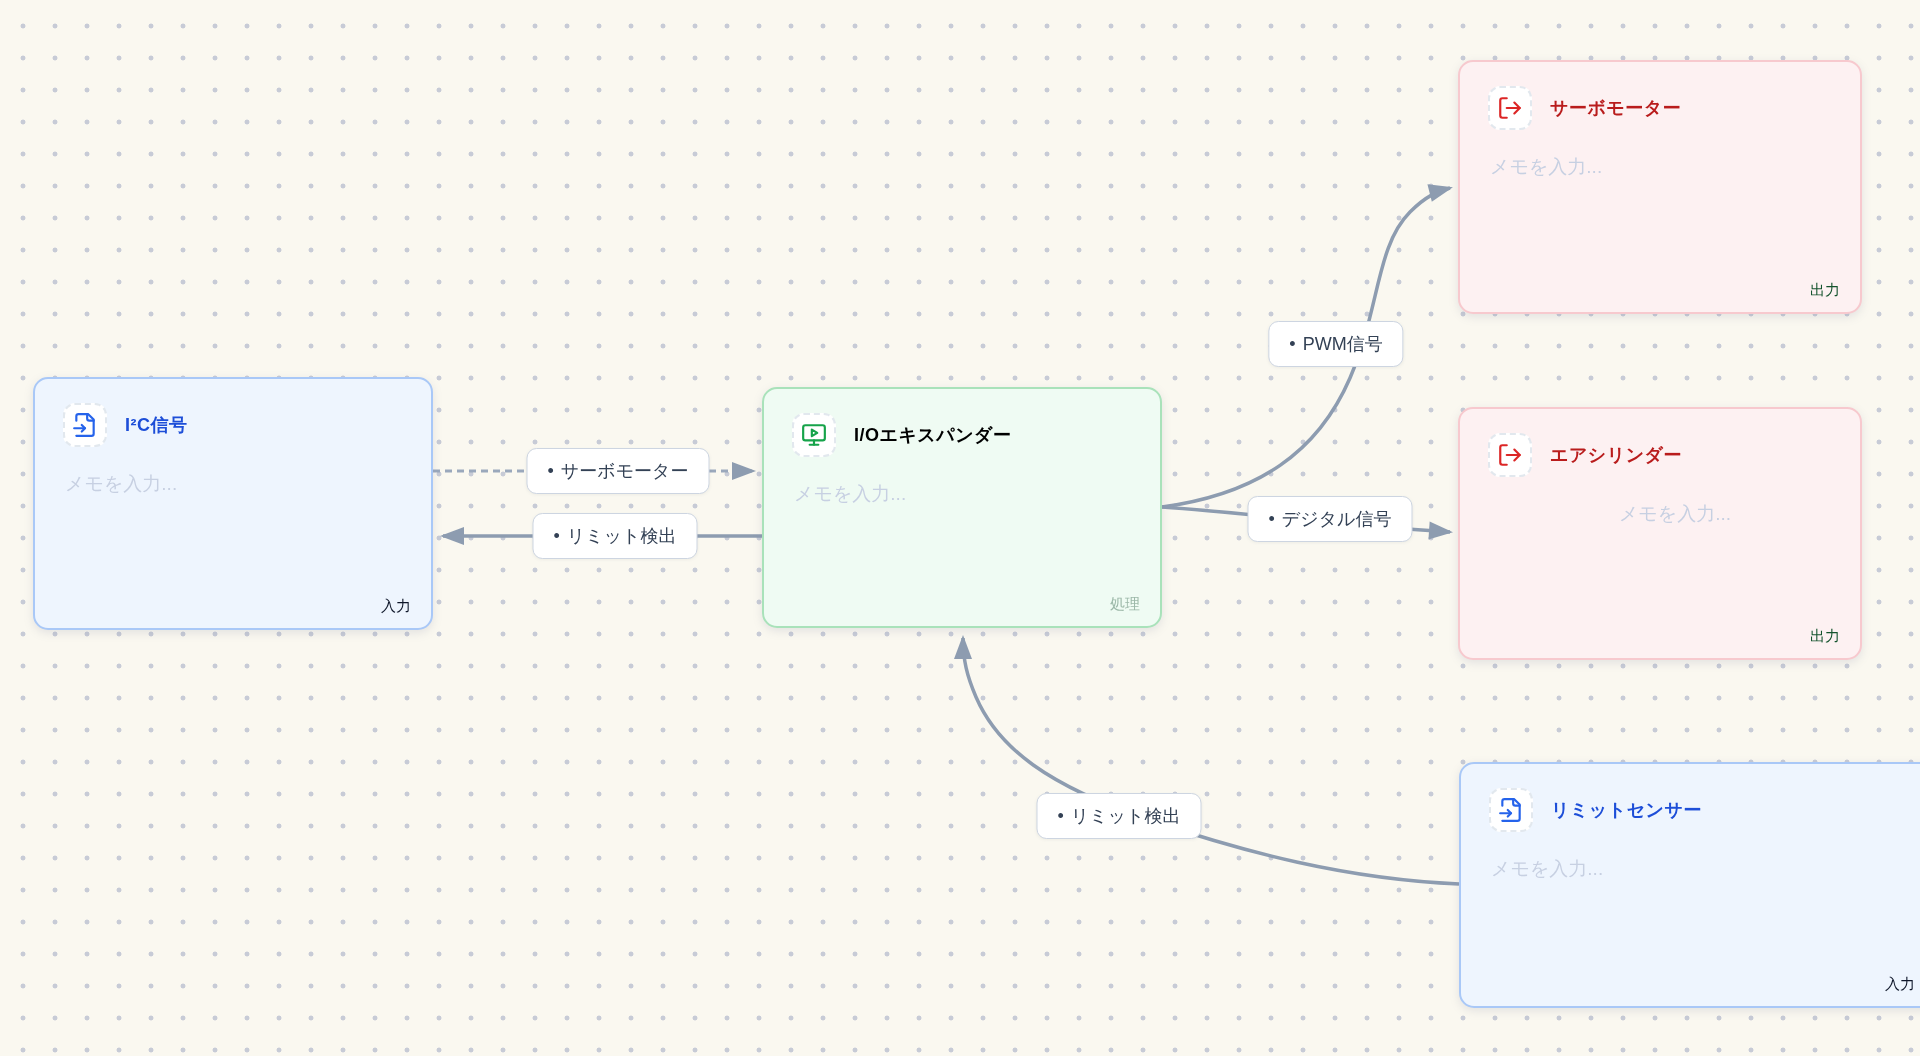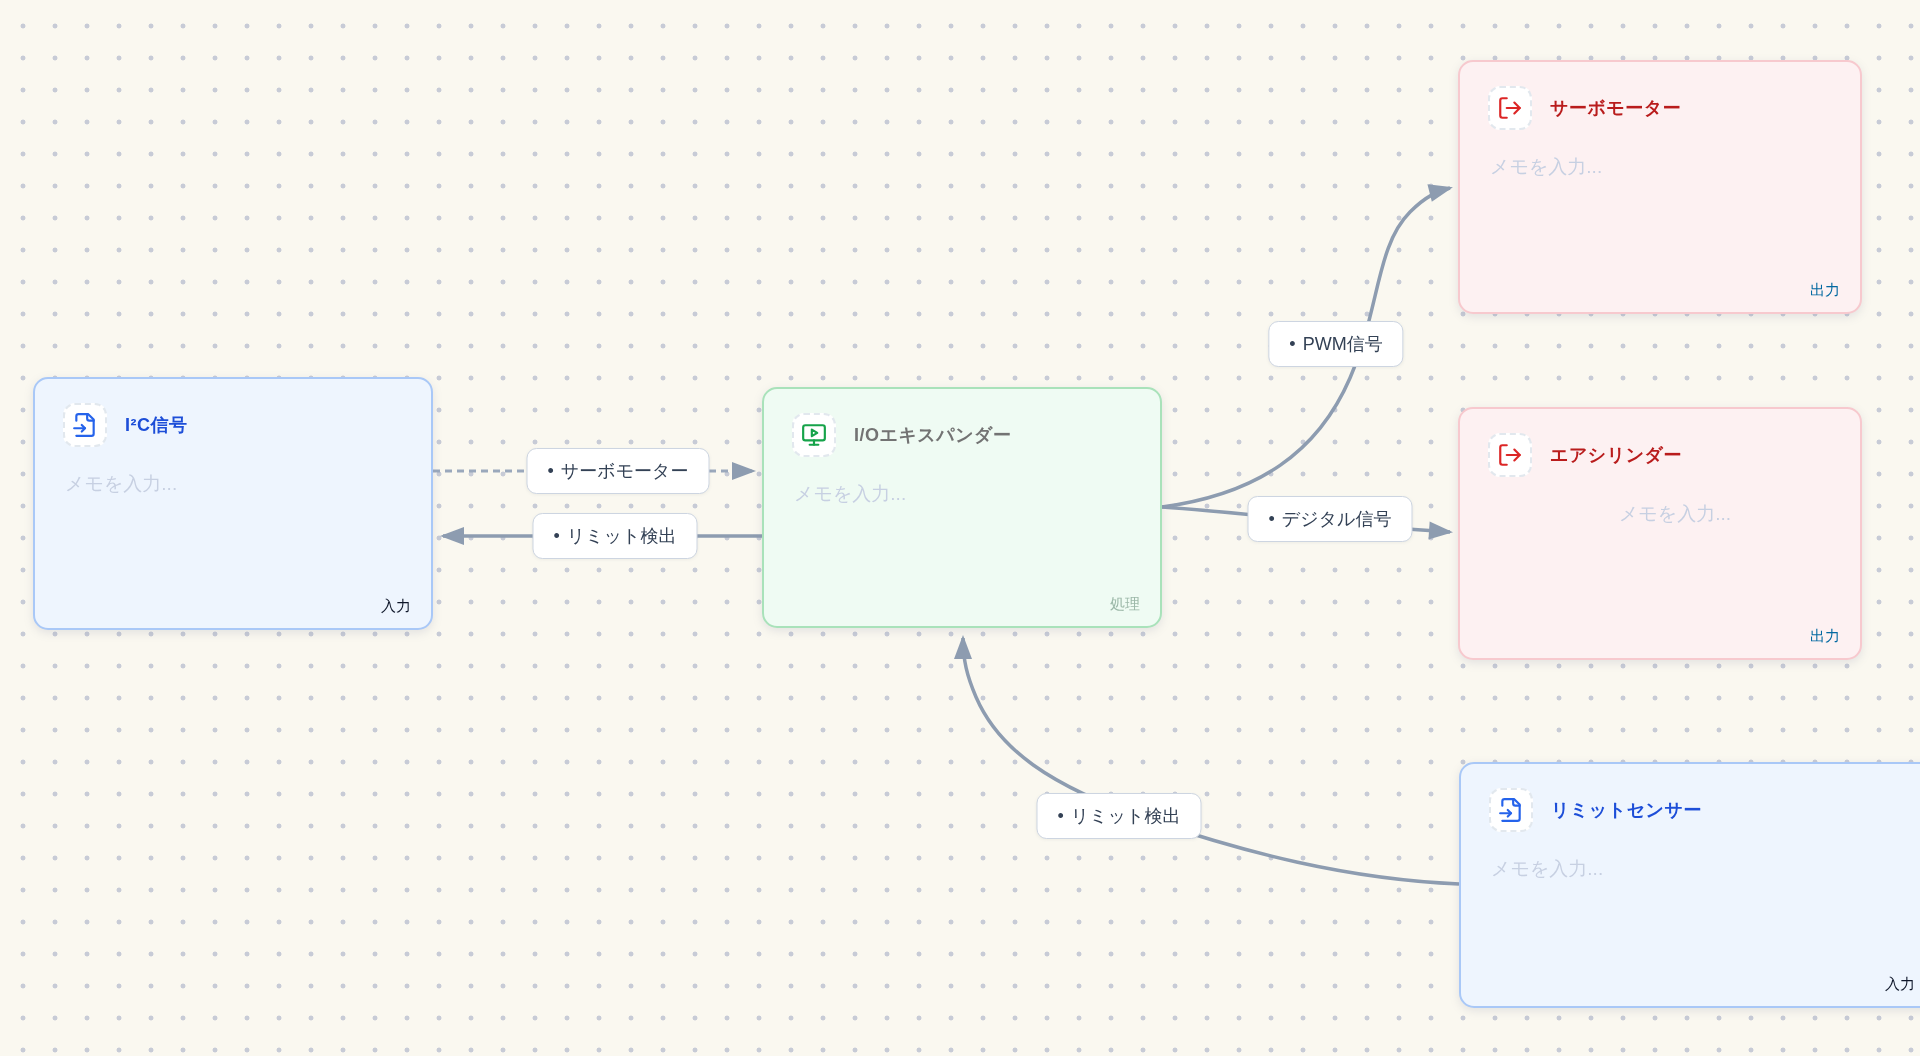--- a/index.html
+++ b/index.html
@@ -38,27 +38,27 @@
     width:44px;height:44px;border-radius:12px;background:#ffffff;
     border:2px dashed rgba(203,213,225,.55);box-sizing:border-box;
     display:flex;align-items:center;justify-content:center;flex:0 0 auto;
   }
   .icon-box svg{width:26px;height:26px;fill:none;stroke-width:2;stroke-linecap:round;stroke-linejoin:round;}
   .blue  .icon-box svg{stroke:#2563eb;}
   .green .icon-box svg{stroke:#16a34a;}
   .red   .icon-box svg{stroke:#dc2626;}
   .node-title{font-size:18px;font-weight:bold;letter-spacing:.5px;}
   .blue  .node-title{color:#1d4ed8;text-align:center;}
-  .green .node-title{color:#737373;}
+  .green .node-title{color:#000000;}
   .red   .node-title{color:#b91c1c;}
   .node-memo{margin:24px 0 0 30px;font-size:19px;color:#c7d0e2;}
   .node-badge{position:absolute;right:20px;bottom:12px;font-size:15px;}
   .blue  .node-badge{color:#0f172a;}
   .green .node-badge{color:#9cb8a8;}
-  .red   .node-badge{color:#0369a1;font-family:Liberation Mono, monospace;}
+  .red   .node-badge{color:#14532d;font-family:Liberation Mono, monospace;}
   
   .edge-label{
     position:absolute;z-index:3;transform:translate(-50%,-50%);
     background:#ffffff;border:1px solid #cdd5e1;border-radius:10px;
     padding:10px 20px;font-size:18px;color:#334155;white-space:nowrap;
     box-shadow:0 1px 3px rgba(90,100,120,.08);
   }
   .edge-label .bullet{margin-right:7px;}
   #l1{left:618px; top:471px;}
   #l2{left:615px; top:536px;}

